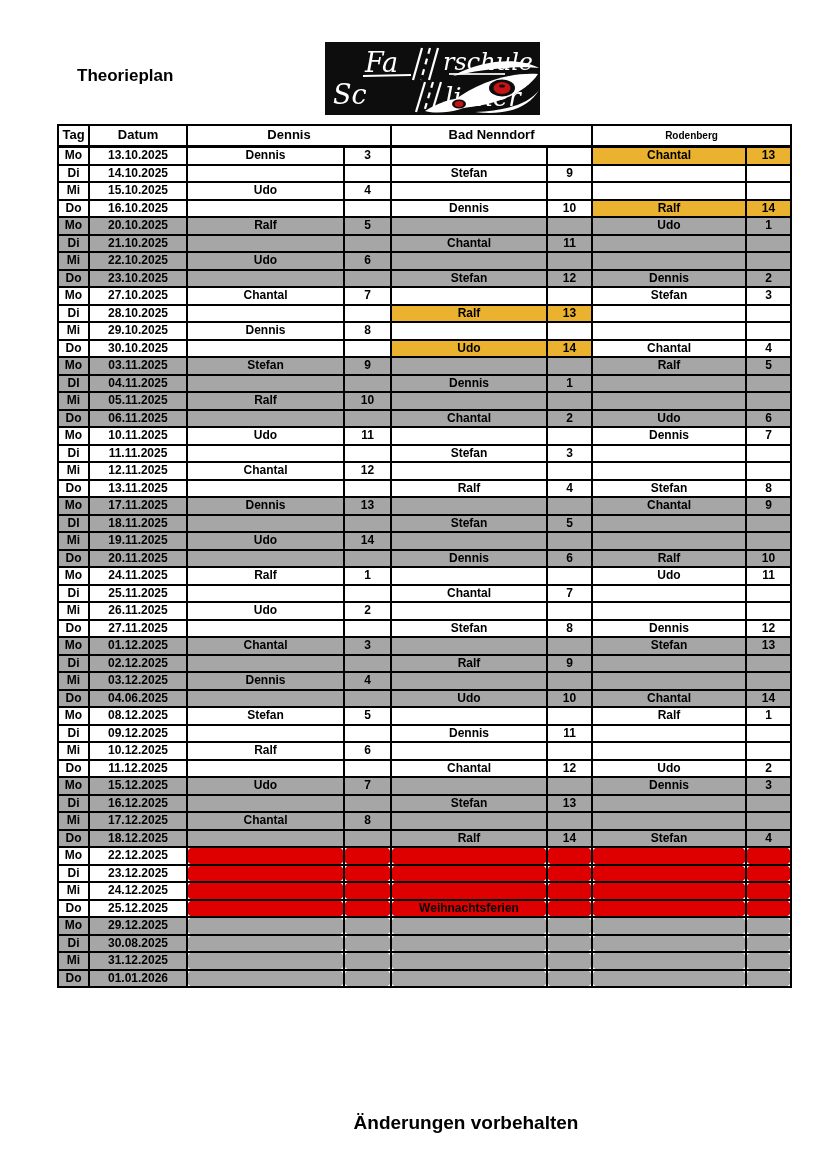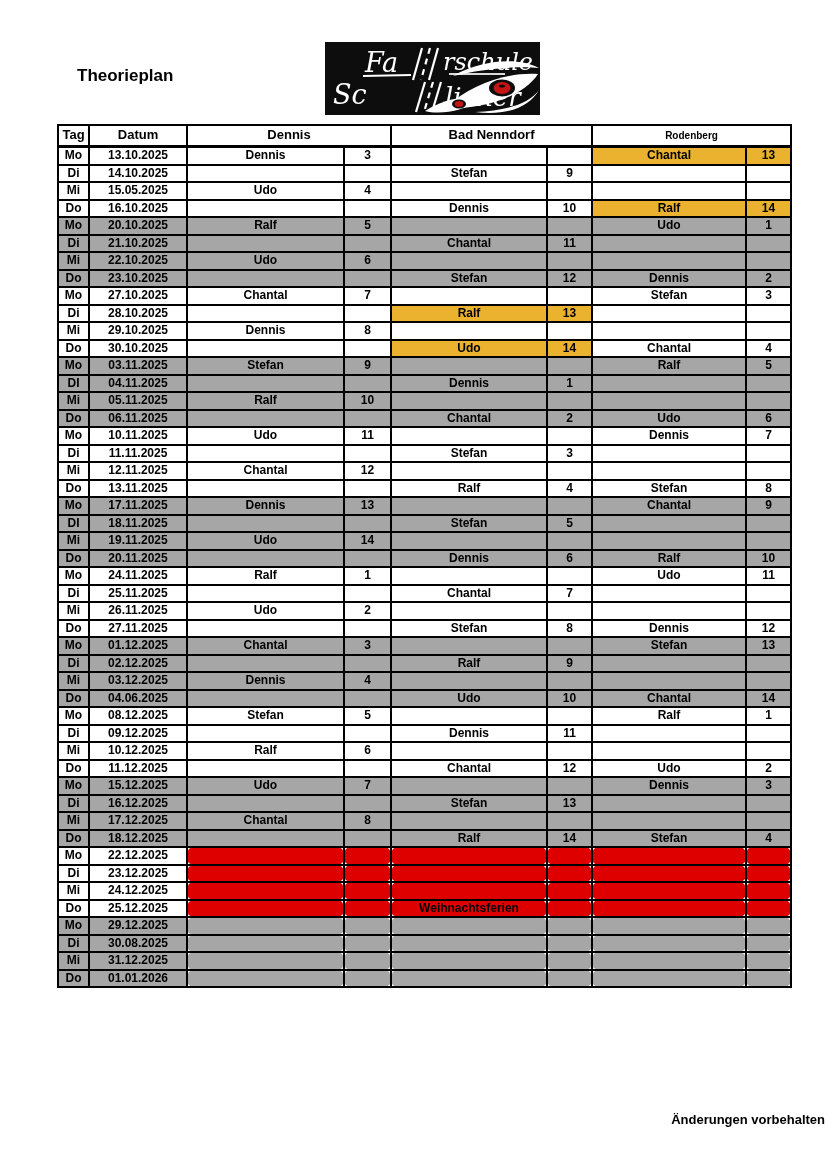--- a/index.html
+++ b/index.html
@@ -10,21 +10,21 @@
     position:relative;
     color:#000;
   }
   .page-title {
     position:absolute; left:77px; top:66px;
     font-size:17px; font-weight:bold;
   }
   .logo-box { position:absolute; left:325px; top:42px; width:215px; height:73px; }
   .footer-note {
     position:absolute; top:1112px; left:107px; width:718px;
-    text-align:right; font-size:13px; font-weight:bold;
+    text-align:center; font-size:19px; font-weight:bold;
   }
   table.plan {
     position:absolute; left:57px; top:124px;
     width:733px; border-collapse:collapse; table-layout:fixed;
   }
   .plan th, .plan td {
     border:2px solid #000;
     padding:0; margin:0;
     font-weight:bold; text-align:center; vertical-align:middle;
     font-size:12px; line-height:1.1;
@@ -113,21 +113,21 @@
         <td>14.10.2025</td>
         <td></td>
         <td></td>
         <td>Stefan</td>
         <td>9</td>
         <td></td>
         <td></td>
       </tr>
       <tr>
         <td>Mi</td>
-        <td>15.05.2025</td>
+        <td>15.10.2025</td>
         <td>Udo</td>
         <td>4</td>
         <td></td>
         <td></td>
         <td></td>
         <td></td>
       </tr>
       <tr>
         <td>Do</td>
         <td>16.10.2025</td>

